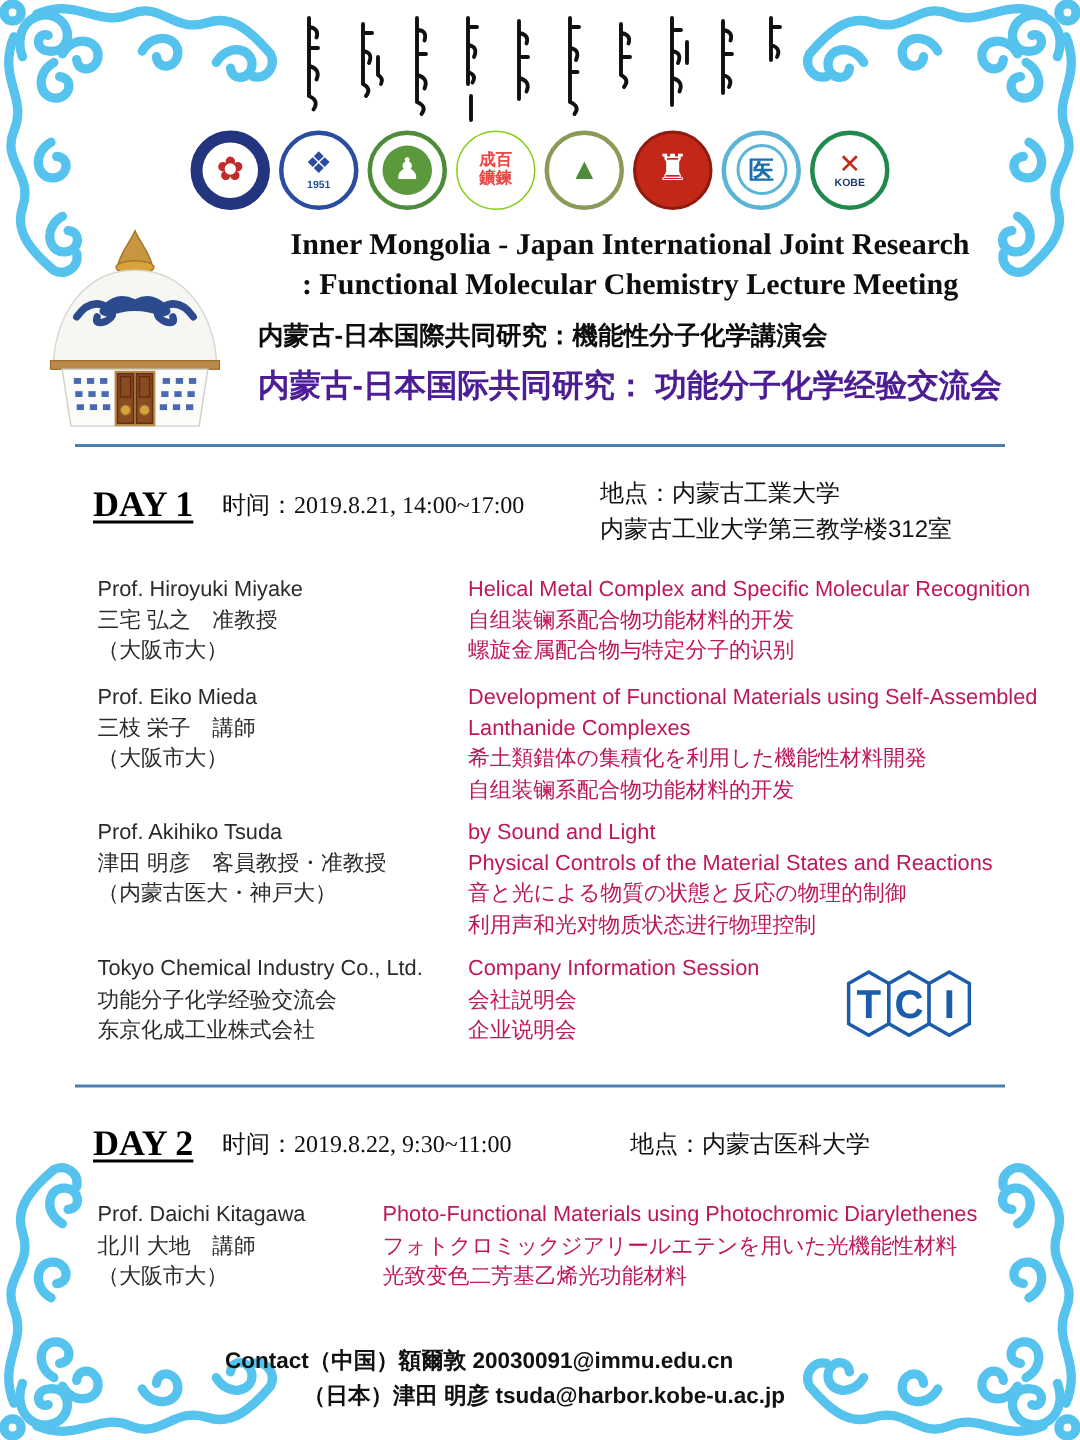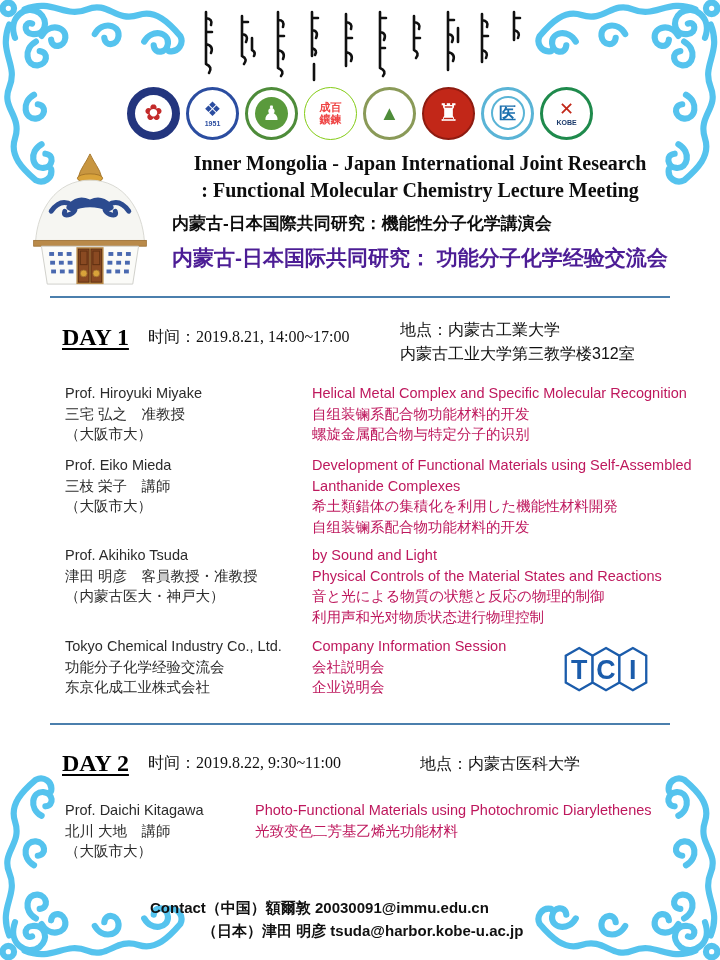--- a/index.html
+++ b/index.html
@@ -302,20 +302,21 @@
   <div class="day-time" style="left:148px;top:753px;">时间：2019.8.22, 9:30~11:00</div>
   <div class="day-venue" style="left:420px;top:752px;">地点：内蒙古医科大学</div>
 
   <div class="col-speaker s5">
     <div>Prof. Daichi Kitagawa</div>
     <div>北川 大地　講師</div>
     <div>（大阪市大）</div>
   </div>
   <div class="col-talk s5">
     <div>Photo-Functional Materials using Photochromic Diarylethenes</div>
+    <div>フォトクロミックジアリールエテンを用いた光機能性材料</div>
     <div>光致变色二芳基乙烯光功能材料</div>
   </div>
 
   <div class="contact">
     <div class="l1">Contact（中国）額爾敦  20030091@immu.edu.cn</div>
     <div class="l2">（日本）津田 明彦  tsuda@harbor.kobe-u.ac.jp</div>
   </div>
 
 </div>
 

